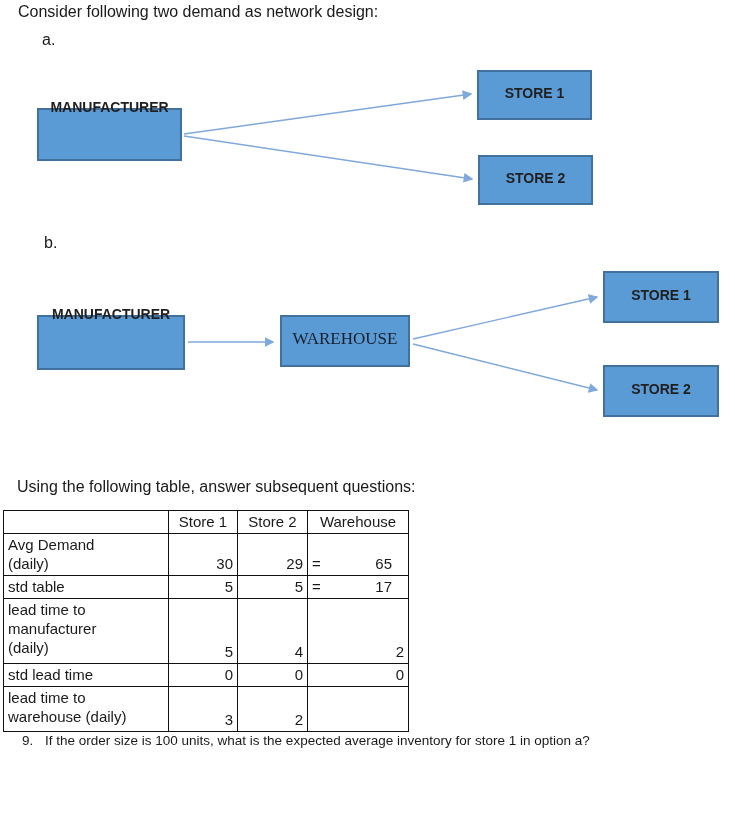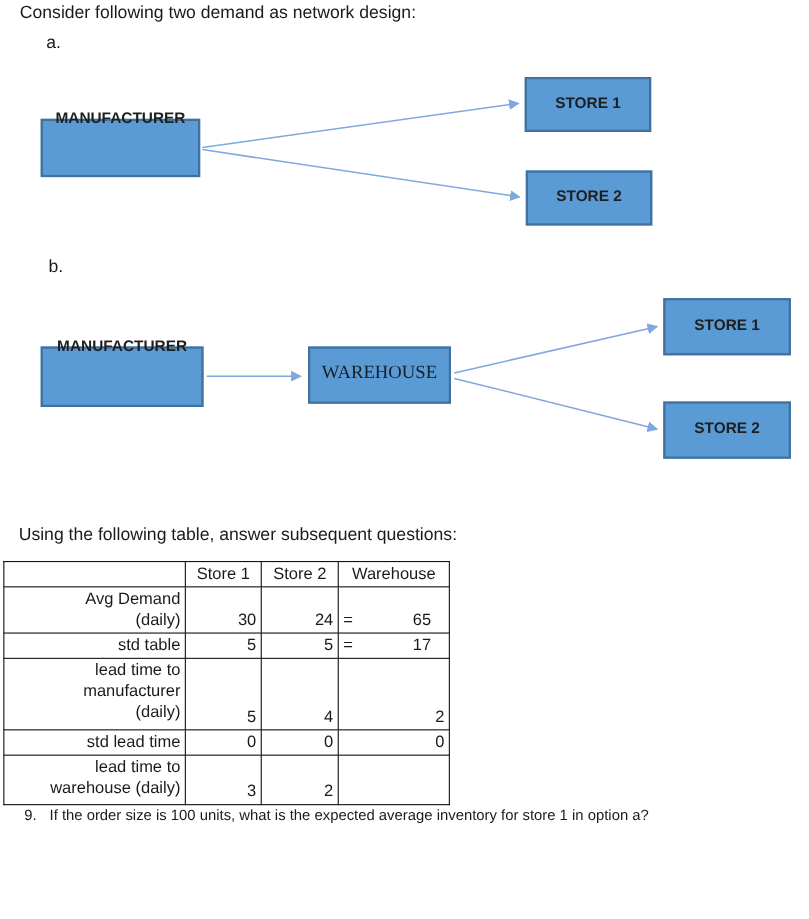--- a/index.html
+++ b/index.html
@@ -65,21 +65,20 @@
     border-collapse:collapse;
     width:405px;
     font-size:15px;line-height:19px;
     table-layout:fixed;
   }
   table.data td,table.data th{
     border:1.3px solid #111;
     padding:1px 4px 2px 4px;
     font-weight:normal;
     overflow:hidden;
-    text-align:right;
   }
   table.data th{text-align:center;vertical-align:middle;height:23px;}
   td.lbl{text-align:left;vertical-align:top;white-space:pre-line;padding-left:4px;}
   td.num{text-align:right;vertical-align:bottom;padding-right:14px;}
   td.wh{vertical-align:bottom;padding-left:10px;padding-right:10px;}
   td.wh .eqwrap{display:flex;justify-content:space-between;}
   td.wh .eqwrap .val{margin-right:12px;}
   td.wh-num{text-align:right;vertical-align:bottom;padding-right:10px;}
   tr.r1{height:39px;} tr.r2{height:18px;} tr.r3{height:65px;}
   tr.r4{height:18px;} tr.r5{height:45px;}
@@ -145,21 +144,21 @@
       <tr>
     <th></th>
     <th>Store 1</th>
     <th>Store 2</th>
     <th>Warehouse</th>
   </tr>
   <tr class="r1">
     <td class="lbl">Avg Demand
 (daily)</td>
     <td class="num">30</td>
-    <td class="num">24</td>
+    <td class="num">29</td>
     <td class="wh">
       <div class="eqwrap">
         <span>=</span>
         <span class="val">65</span>
       </div>
     </td>
   </tr>
   <tr class="r2">
     <td class="lbl">std table</td>
     <td class="num">5</td>

